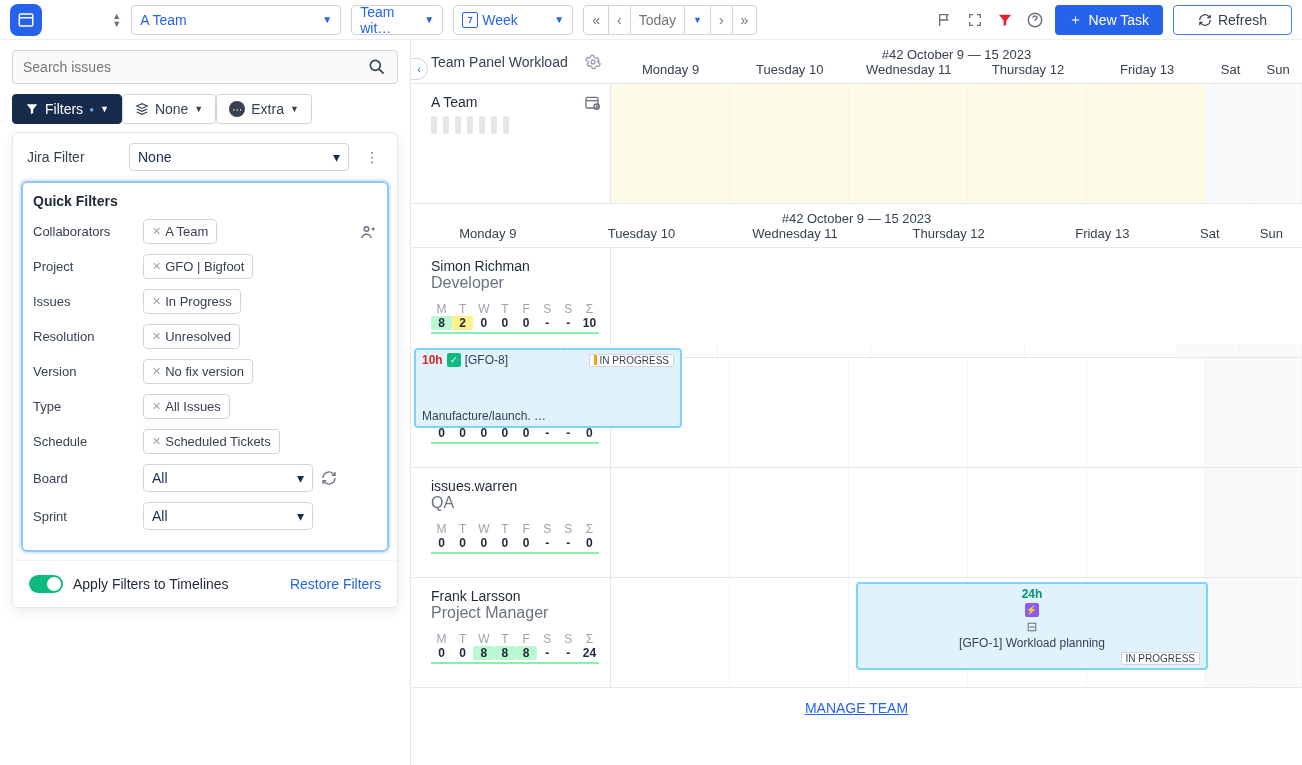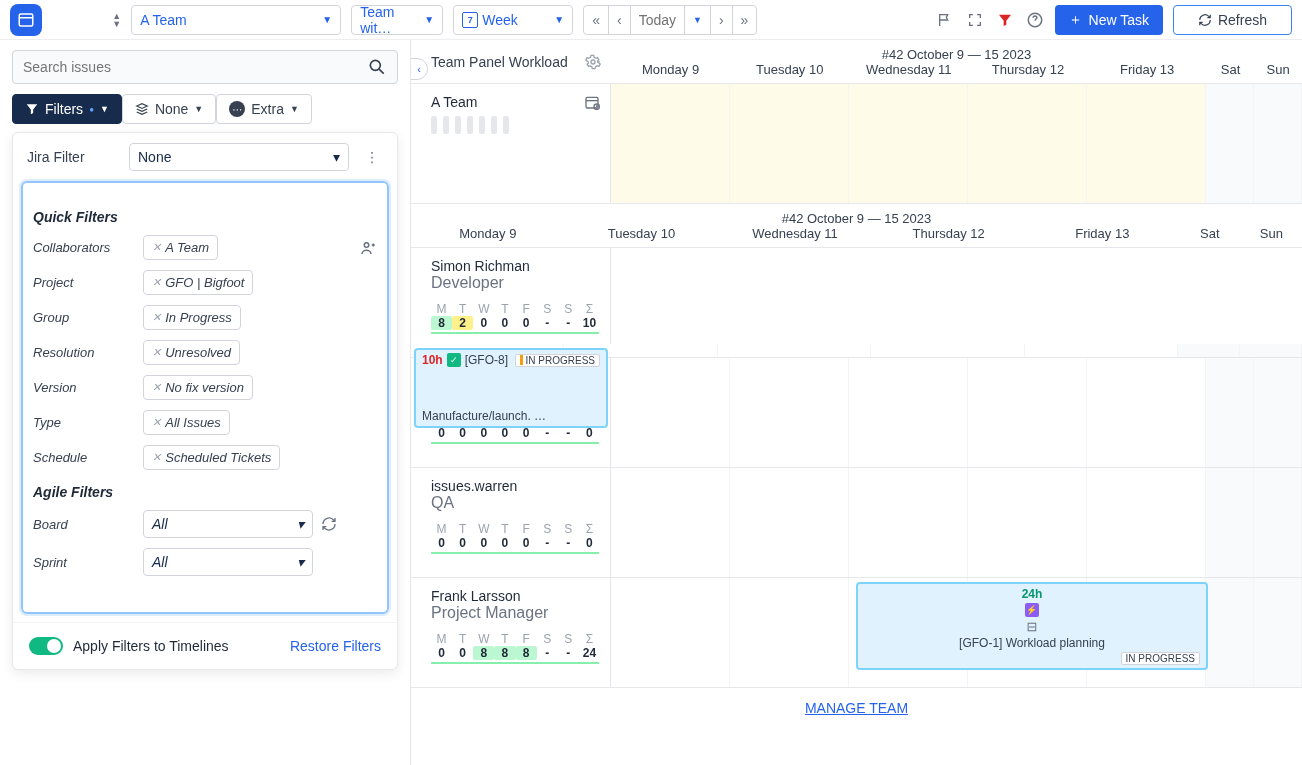--- a/index.html
+++ b/index.html
@@ -39,21 +39,21 @@
 .secondary-row { display: flex; gap: 0; margin-top: 10px; }
 .btn-chip { border: 1px solid #d1d5db; border-radius: 4px; padding: 6px 12px; display: flex; align-items: center; gap: 6px; cursor: pointer; background: #fff; color: #374151; }
 .btn-chip.active { background: #172b4d; color: #fff; border-color: #172b4d; }
 .btn-chip .caret { font-size: 9px; }
 
 .filters-panel { margin-top: 8px; border: 1px solid #e5e7eb; border-radius: 6px; box-shadow: 0 4px 12px rgba(0,0,0,0.08); background: #fff; }
 .jira-filter-row { display: flex; align-items: center; padding: 10px 14px; gap: 12px; }
 .jira-filter-row label { width: 90px; color: #374151; }
 .jira-select { flex: 1; border: 1px solid #d1d5db; border-radius: 4px; padding: 5px 8px; display: flex; justify-content: space-between; align-items: center; cursor: pointer; }
 .kebab { color: #6b7280; cursor: pointer; padding: 0 4px; }
-.quick-filters { border: 2px solid #93c5fd; border-radius: 6px; margin: 0 8px; padding: 26px 10px; box-shadow: 0 0 0 2px rgba(147,197,253,0.3); font-style: italic; }
+.quick-filters { border: 2px solid #93c5fd; border-radius: 6px; margin: 0 8px; padding: 10px 10px; box-shadow: 0 0 0 2px rgba(147,197,253,0.3); }
 .qf-title { font-weight: 600; color: #1f2937; margin-bottom: 10px; }
 .qf-row { display: flex; align-items: center; margin-bottom: 10px; }
 .qf-row .qf-label { width: 110px; color: #374151; font-size: 13px; }
 .qf-chip-wrap { flex: 1; display: flex; align-items: center; gap: 8px; }
 .qf-chip { border: 1px solid #d1d5db; border-radius: 4px; padding: 4px 8px; display: inline-flex; align-items: center; gap: 4px; font-size: 13px; color: #374151; background: #fff; }
 .qf-chip .x { color: #9ca3af; cursor: pointer; font-size: 11px; }
 .person-icon { color: #6b7280; margin-left: auto; cursor: pointer; }
 .agile-title { font-weight: 600; color: #1f2937; margin: 14px 0 10px; }
 .qf-select { border: 1px solid #d1d5db; border-radius: 4px; padding: 5px 8px; display: flex; justify-content: space-between; align-items: center; cursor: pointer; width: 170px; }
 .refresh-small { color: #6b7280; cursor: pointer; margin-left: 8px; }
@@ -268,21 +268,21 @@
         <div class="qf-row">
             <div class="qf-label">Project</div>
             <div class="qf-chip-wrap">
               <div class="qf-chip">
                 <span class="x">✕</span>
                 <span>GFO | Bigfoot</span>
               </div>
             </div>
           </div>
         <div class="qf-row">
-            <div class="qf-label">Group</div>
+            <div class="qf-label">Issues</div>
             <div class="qf-chip-wrap">
               <div class="qf-chip">
                 <span class="x">✕</span>
                 <span>In Progress</span>
               </div>
             </div>
           </div>
         <div class="qf-row">
             <div class="qf-label">Resolution</div>
             <div class="qf-chip-wrap">
@@ -313,21 +313,20 @@
         <div class="qf-row">
             <div class="qf-label">Schedule</div>
             <div class="qf-chip-wrap">
               <div class="qf-chip">
                 <span class="x">✕</span>
                 <span>Scheduled Tickets</span>
               </div>
             </div>
           </div>
 
-        <div class="agile-title">Agile Filters</div>
         <div class="qf-row">
           <div class="qf-label">Board</div>
           <div class="qf-select">
               <span>All</span>
               <span>▾</span>
             </div>
           <span class="refresh-small">
             <svg width="16" height="16" viewBox="0 0 24 24" fill="none" stroke="currentColor" stroke-width="2">
                 <path d="M3 12a9 9 0 0115-6.7L21 8M21 3v5h-5M21 12a9 9 0 01-15 6.7L3 16M3 21v-5h5"></path>
               </svg>
@@ -454,21 +453,21 @@
             </div>
           </div>
           <div class="row-right">
             <div class="daycol"></div>
             <div class="daycol"></div>
             <div class="daycol"></div>
             <div class="daycol"></div>
             <div class="daycol"></div>
             <div class="daycol wknd"></div>
             <div class="daycol wknd"></div>
-            <div class="task-card" style="left: 3px; width: 194px; gap: 42px;">
+            <div class="task-card" style="left: 3px; width: 268px; gap: 42px;">
               <div class="line1">
                 <span class="hours">10h</span>
                 <span class="ticon green-ic">✓</span>
                 <span class="task-key">[GFO-8]</span>
                 <span class="task-status"><span class="bar"></span>IN PROGRESS</span>
               </div>
               <div class="task-desc">Manufacture/launch. …</div>
             </div>
           </div>
         </div>

